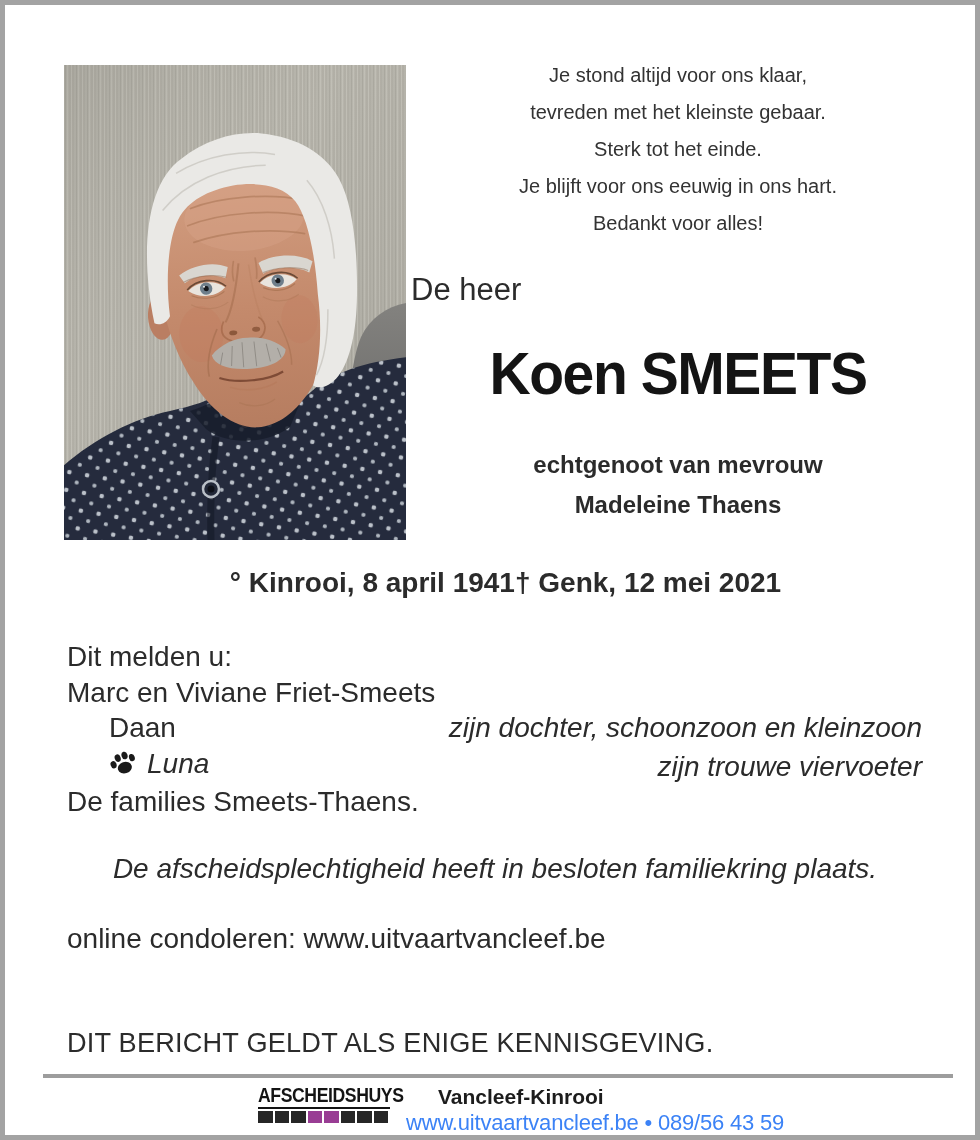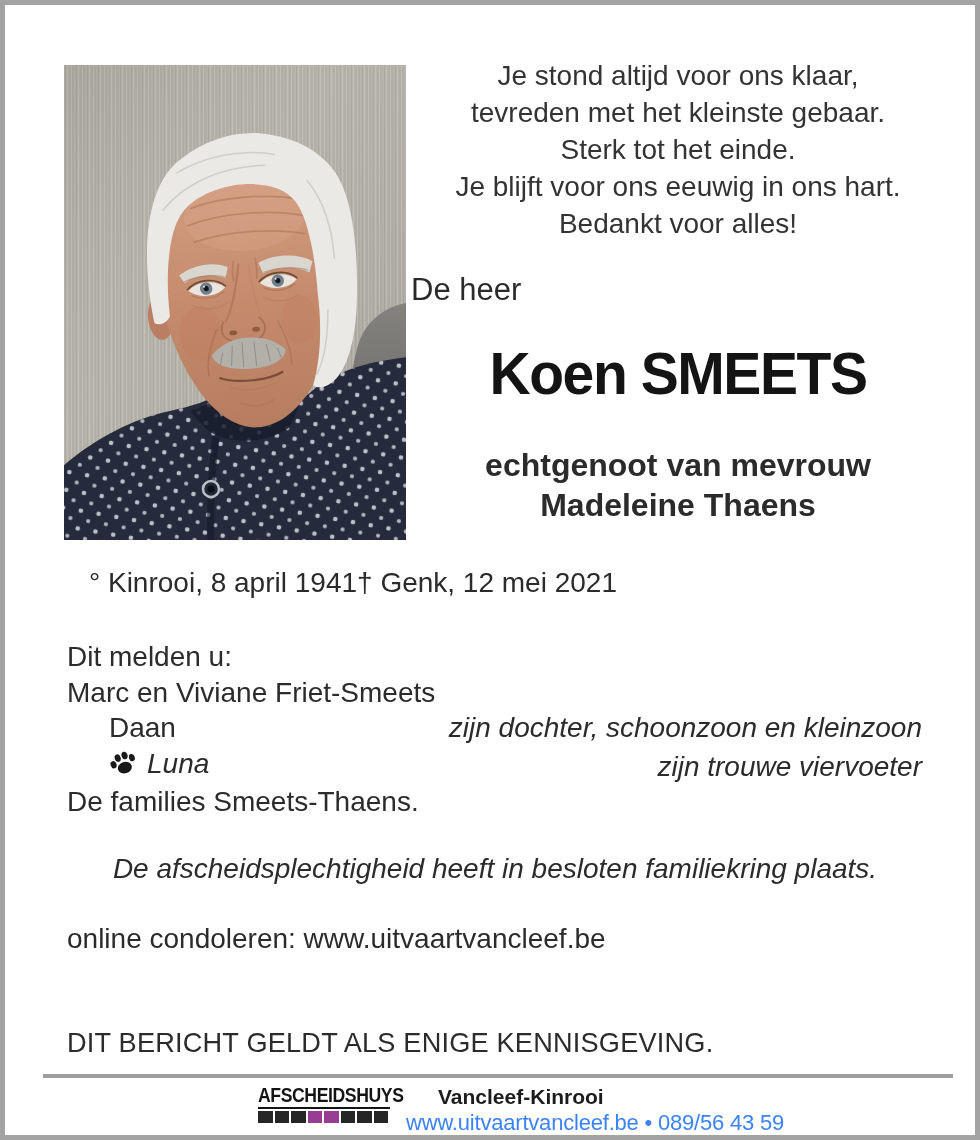--- a/index.html
+++ b/index.html
@@ -12,31 +12,31 @@
   .page{
     position:relative;width:980px;height:1140px;background:#ffffff;
     box-sizing:border-box;border:5px solid var(--frame-gray,#a3a3a3);
     font-family:"Liberation Sans",sans-serif;color:var(--text,#2b2b2b);
     overflow:hidden;
   }
   .photo{position:absolute;left:59px;top:60px;width:342px;height:475px;}
   .photo svg{display:block;width:100%;height:100%;}
 
   .poem{position:absolute;left:406px;top:52px;width:534px;text-align:center;
-        font-size:28px;line-height:37px;color:#333;}
+        font-size:20px;line-height:37px;color:#333;}
   .salutation{position:absolute;left:406px;top:267px;width:534px;
         font-size:31px;line-height:36px;}
   .name{position:absolute;left:406px;top:338px;width:534px;text-align:center;
         font-size:60px;line-height:62px;font-weight:bold;color:#141414;
         letter-spacing:-1.5px;transform:scaleX(.95);transform-origin:center;}
   .relation{position:absolute;left:406px;top:440px;width:534px;text-align:center;
-        font-size:32px;line-height:40px;font-weight:bold;}
+        font-size:24px;line-height:40px;font-weight:bold;}
 
   .dates{position:absolute;left:62px;top:560px;width:855px;display:flex;
-        justify-content:flex-start;font-size:28px;line-height:36px;}
+        justify-content:center;font-size:28px;line-height:36px;font-weight:bold;}
   .dates .birth{margin-left:22px;}
 
   .family{position:absolute;left:62px;top:634px;width:855px;
         font-size:28px;line-height:35.5px;}
   .family .row{display:flex;justify-content:space-between;align-items:baseline;}
   .indent{padding-left:42px;}
   .italic{font-style:italic;}
   .pet-left{display:inline-flex;align-items:center;gap:9px;}
   .paw{width:29px;height:25px;color:#1a1a1a;flex:0 0 auto;}
 

